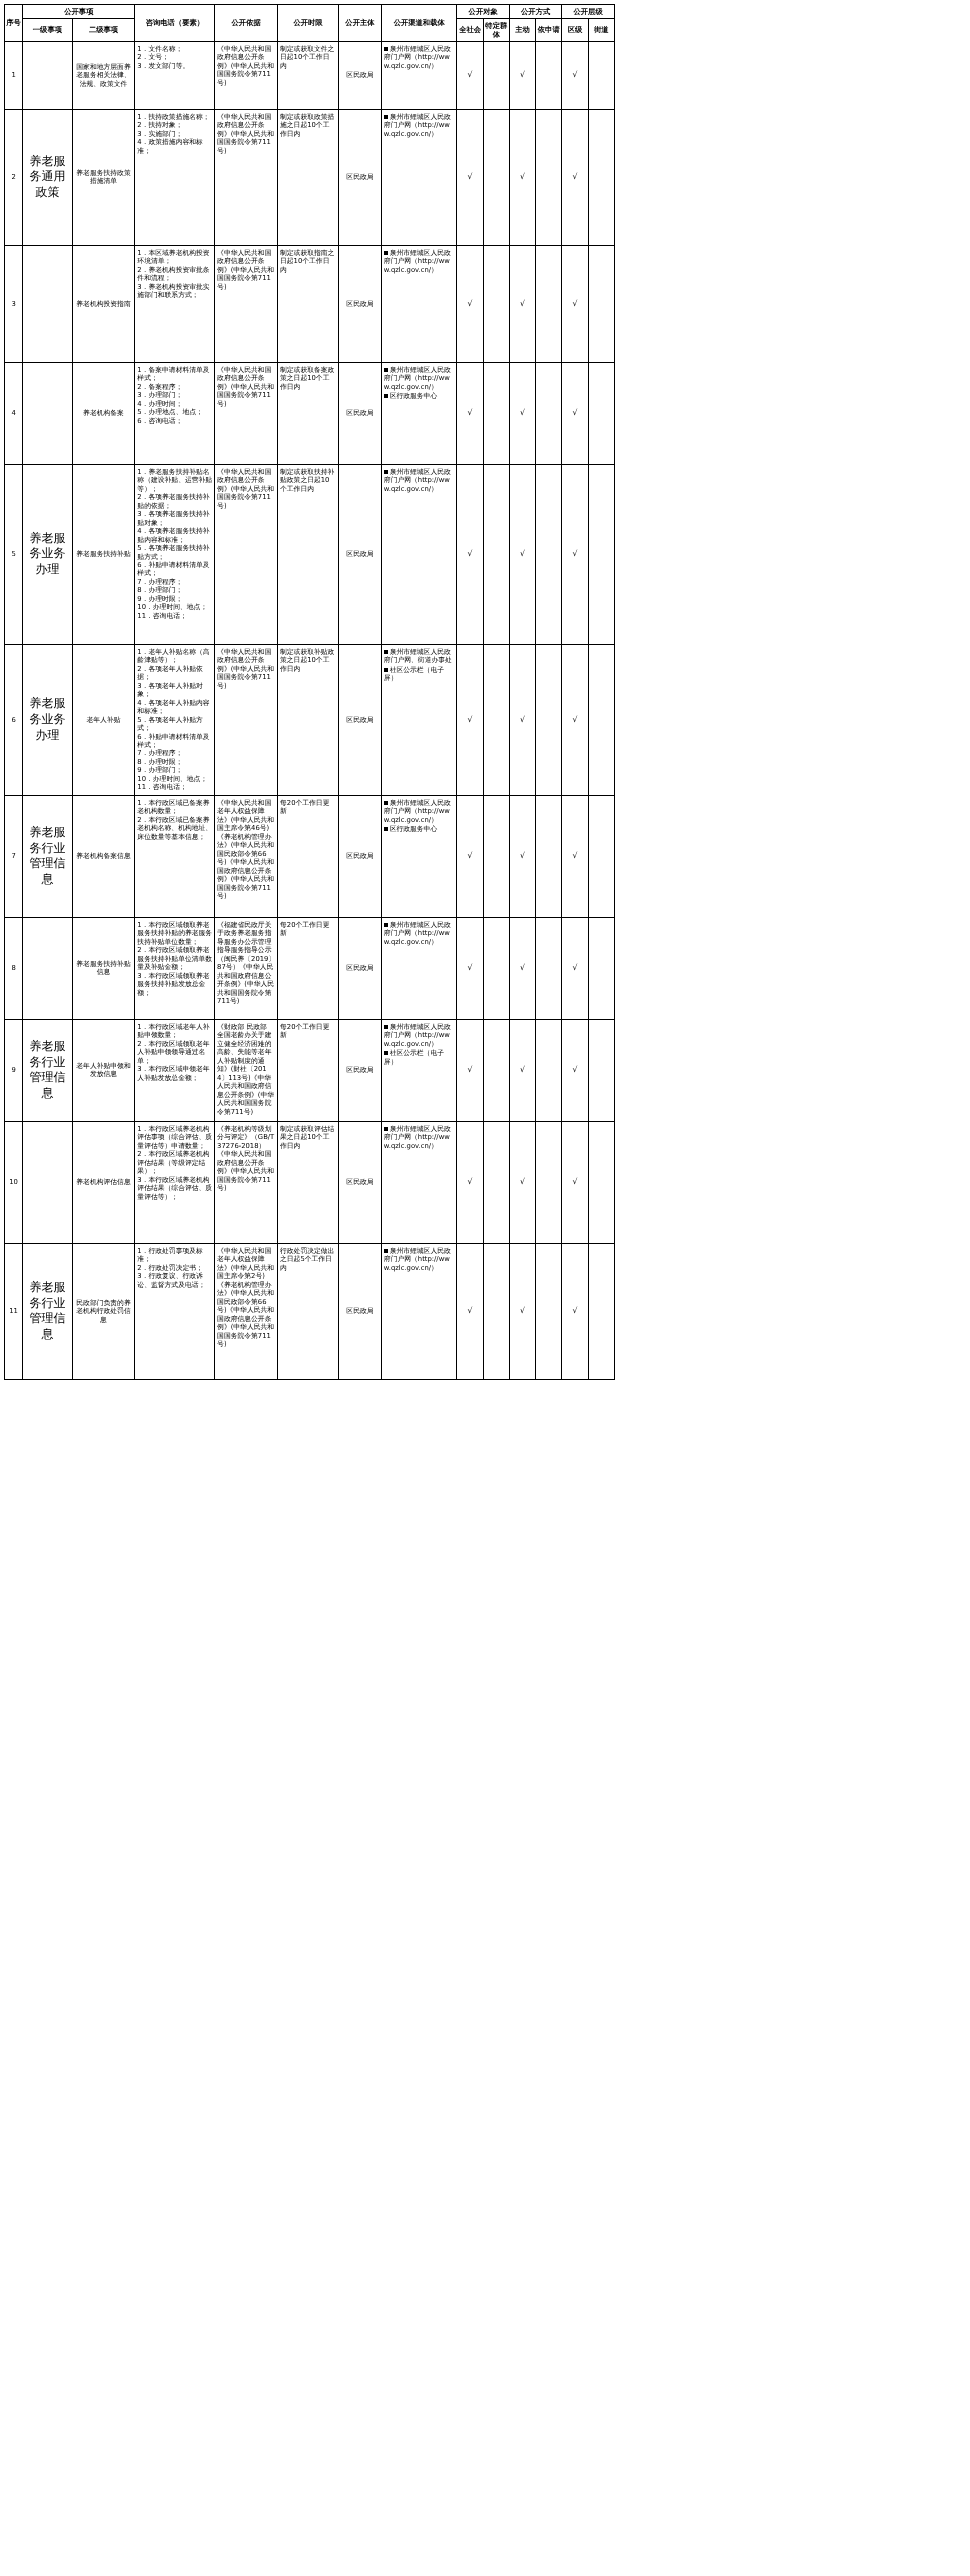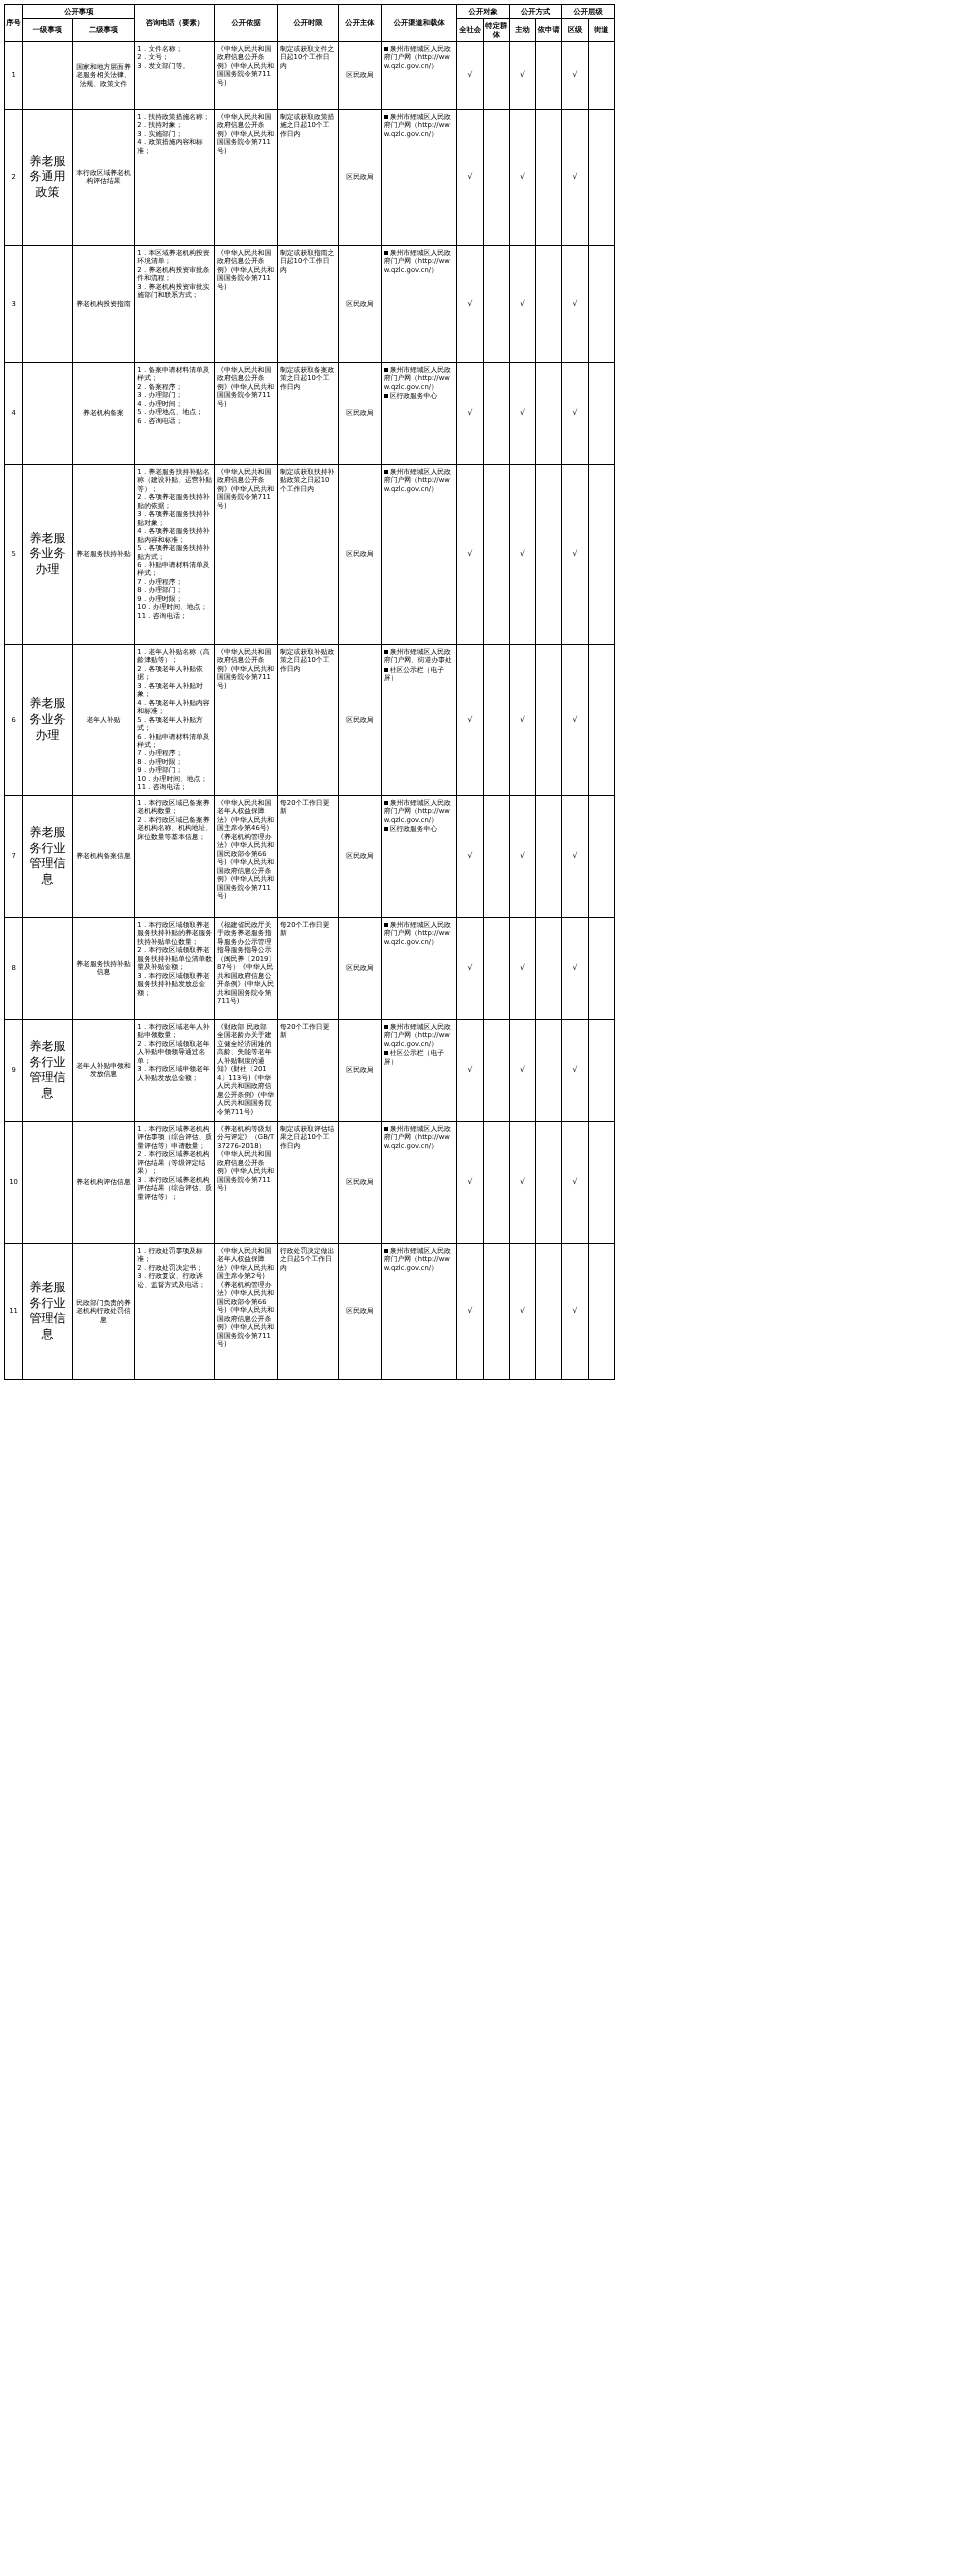--- a/index.html
+++ b/index.html
@@ -91,21 +91,21 @@
           <td class="check">√</td>
           <td class="check"></td>
           <td class="check">√</td>
           <td class="check"></td>
           <td class="check">√</td>
           <td class="check"></td>
         </tr>
         <tr style="height: 136px;">
           <td>2</td>
           <td class="vert">养老服务通用政策</td>
-          <td>本行政区域养老机构评估结果</td>
+          <td>养老服务扶持政策措施清单</td>
           <td class="left" style="white-space: pre-line;">1．扶持政策措施名称；
 2．扶持对象；
 3．实施部门；
 4．政策措施内容和标准；</td>
           <td class="left">《中华人民共和国政府信息公开条例》(中华人民共和国国务院令第711号)</td>
           <td class="left">制定或获取政策措施之日起10个工作日内</td>
           <td>区民政局</td>
           <td class="chan">
             <div><span class="sq"></span>泉州市鲤城区人民政府门户网（http://www.qzlc.gov.cn/）</div>
           </td>

